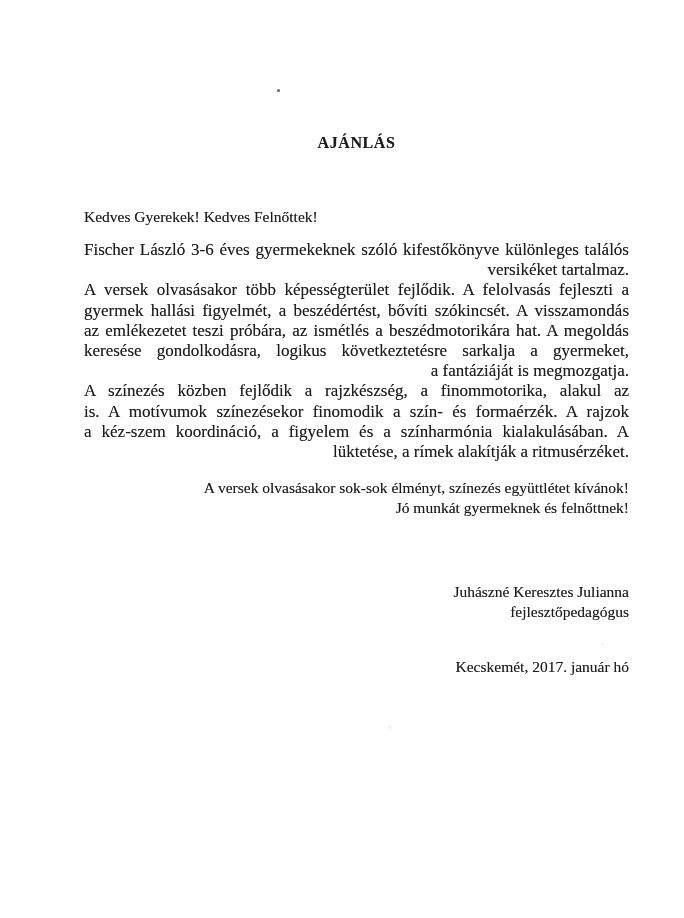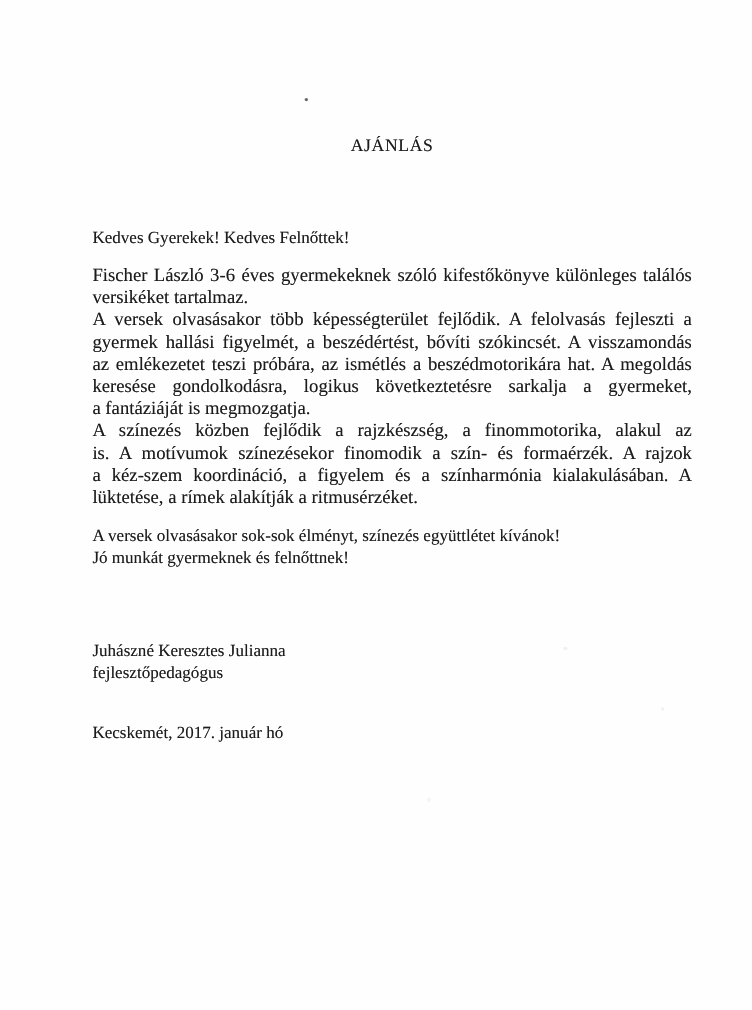--- a/index.html
+++ b/index.html
@@ -18,27 +18,27 @@
     color: #1c1c1c;
   }
   
   .page * {
     text-shadow: 0 0 0.6px rgba(45,45,45,0.55);
   }
 
   .title {
     position: absolute;
     left: 84px;
-    top: 123px;
+    top: 133px;
     width: 545px;
     margin: 0;
     text-align: center;
     font-size: 16px;
     line-height: 20px;
-    font-weight: 400;
+    font-weight: 700;
     letter-spacing: 0.6px;
   }
 
   .greeting {
     position: absolute;
     left: 84px;
     top: 207px;
     width: 545px;
     margin: 0;
     font-size: 15.5px;
@@ -72,21 +72,21 @@
     top: 657px;
     width: 545px;
     font-size: 15.5px;
   }
 
   .line {
     height: 20.2px;
     line-height: 20.2px;
     white-space: nowrap;
     overflow: visible;
-    text-align: left;
+    text-align: right;
   }
   
   .line.jl {
     white-space: normal;
     text-align: justify;
     text-align-last: justify;
     overflow: hidden;
   }
 
   

